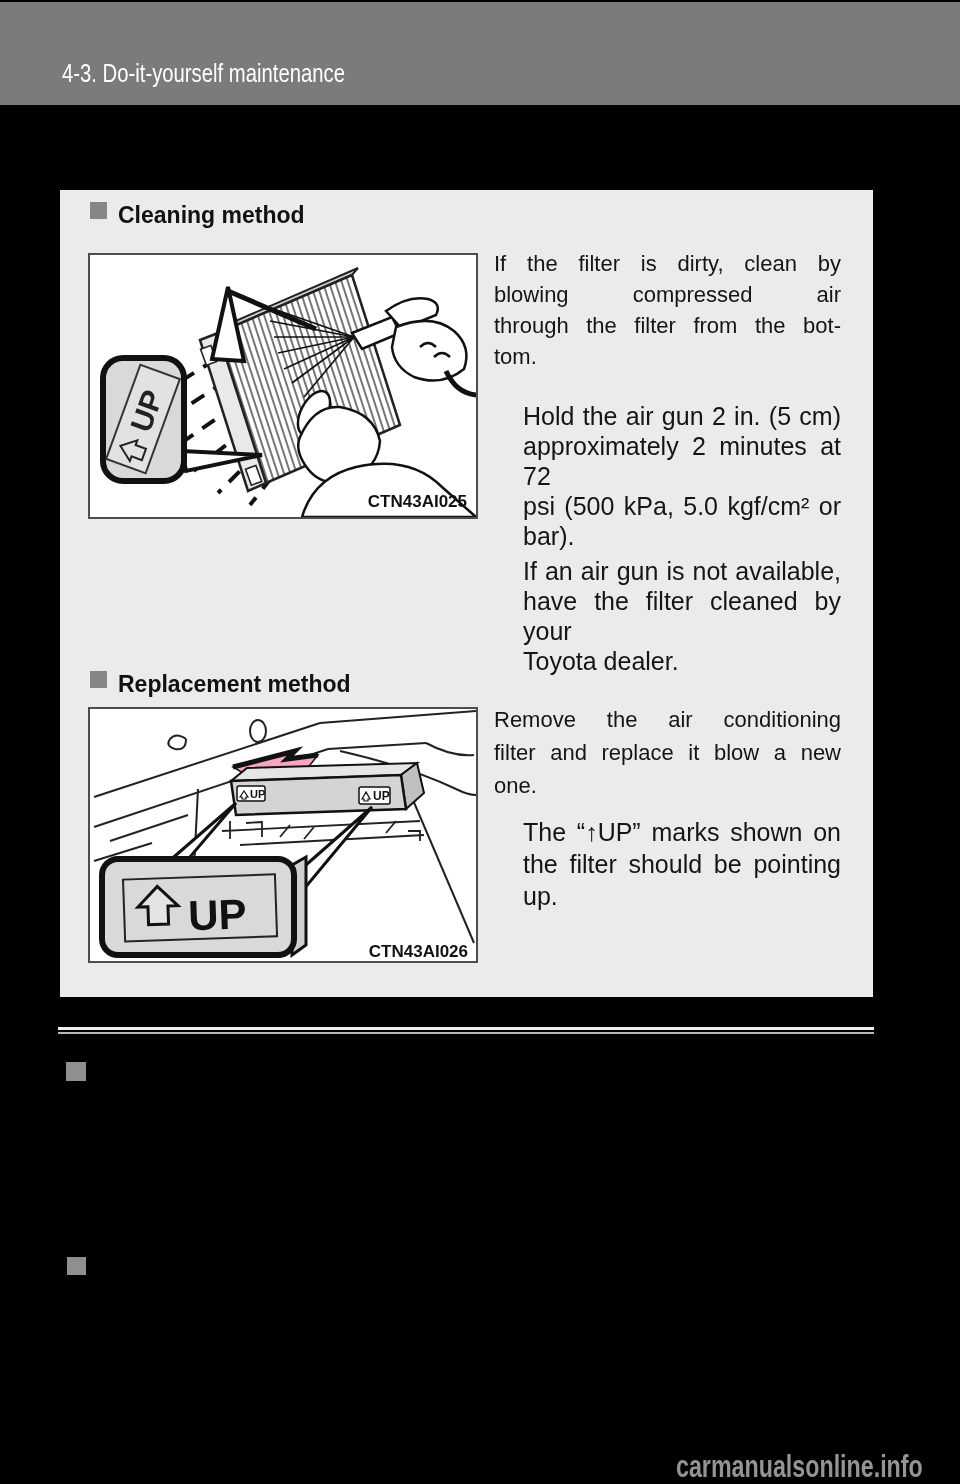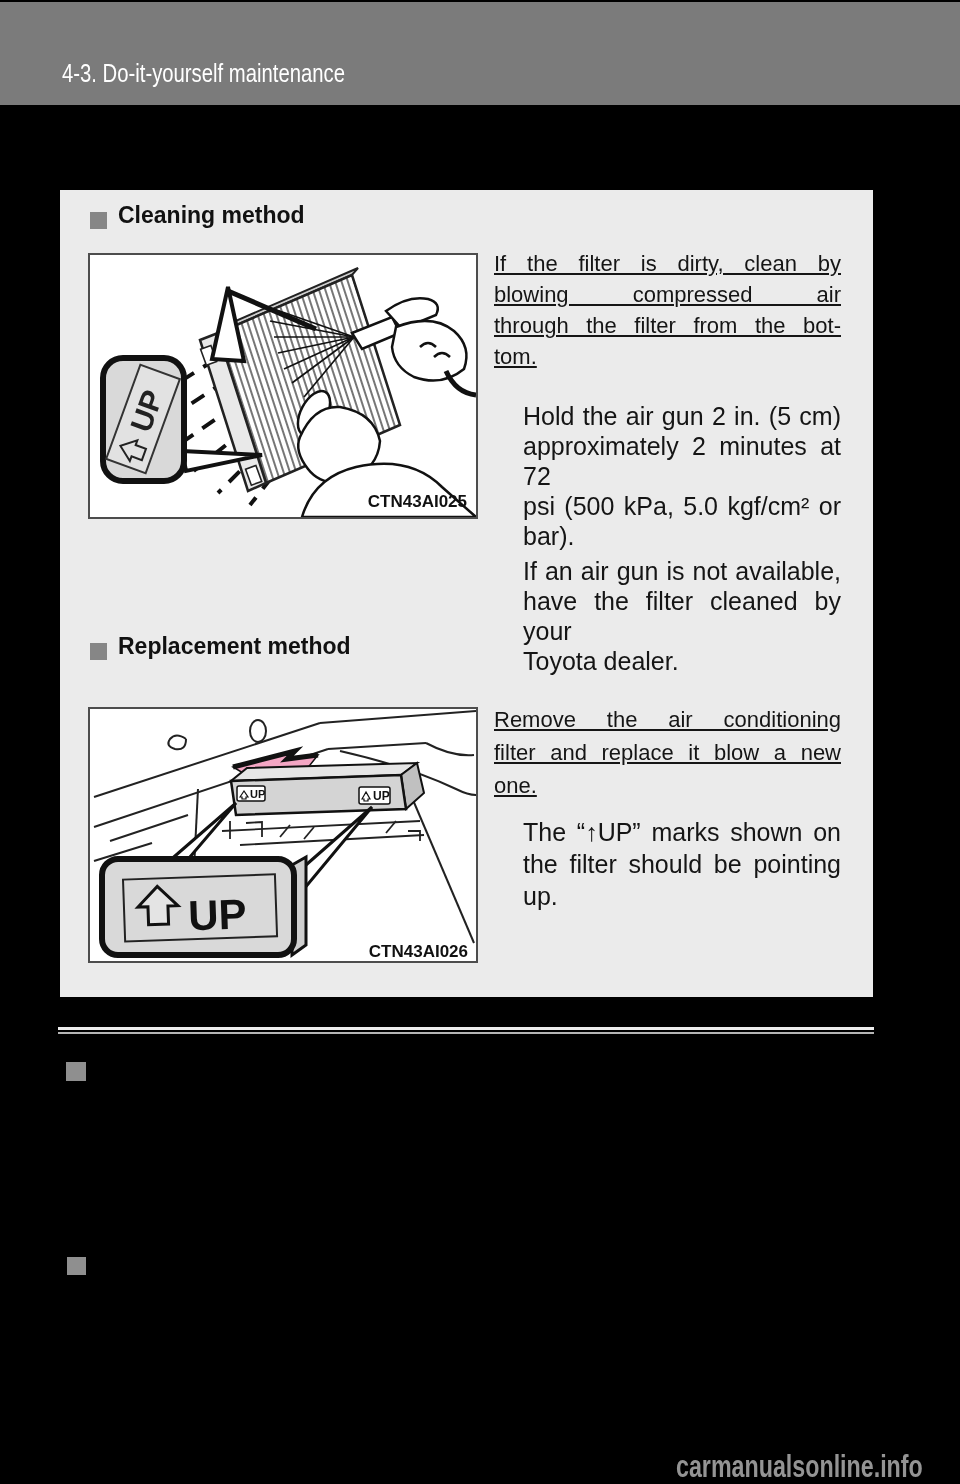--- a/index.html
+++ b/index.html
@@ -2,33 +2,33 @@
 <html><head>
 <meta charset="utf-8">
 <style>
   html,body{margin:0;padding:0;background:#000;}
   .page{position:relative;width:960px;height:1484px;background:#000;overflow:hidden;
         font-family:"Liberation Sans","DejaVu Sans",sans-serif;}
   .header-band{position:absolute;left:0;top:2px;width:960px;height:103px;background:#7b7b7b;}
   .header-title{position:absolute;left:62px;top:56px;font-size:26px;color:#fff;
         white-space:nowrap;transform:scaleX(0.78);transform-origin:0 0;}
   .panel{position:absolute;left:60px;top:190px;width:813px;height:807px;background:#ebebeb;}
-  .heading{position:absolute;display:flex;align-items:flex-end;gap:11px;}
+  .heading{position:absolute;display:flex;align-items:flex-start;gap:11px;}
   .heading .bullet{width:17px;height:17px;background:#868686;flex:0 0 auto;}
   .heading .hlabel{font-size:23px;font-weight:bold;color:#111;white-space:nowrap;}
   .h1{left:30px;top:12px;}
-  .h2{left:30px;top:443px;}
+  .h2{left:30px;top:481px;}
   .figure{position:absolute;background:#fff;border:2px solid #4d4d4d;}
   .fig1{left:28px;top:63px;width:386px;height:262px;}
   .fig2{left:28px;top:517px;width:386px;height:252px;}
   .figure svg{display:block;}
   .textcol{position:absolute;color:#151515;}
   .tc1{left:434px;top:58px;width:347px;height:400px;}
   .tc2{left:434px;top:513px;width:347px;height:260px;}
-  .para{position:absolute;left:0;width:347px;font-size:22px;line-height:31px;text-decoration:underline;}
+  .para{position:absolute;left:0;width:347px;font-size:22px;line-height:31px;}
   .note{position:absolute;left:29px;width:318px;font-size:25px;line-height:30px;}
   .tc1 .para{top:0;}
   .tc1 .note1{top:153px;}
   .tc1 .note2{top:308px;}
   .tc2 .para{top:0;line-height:33px;}
   .tc2 .note1{top:113px;line-height:32px;}
   .jtext .line{text-align:justify;text-align-last:justify;}
   .jtext .line:last-child{text-align-last:left;}
   .rule{position:absolute;left:58px;top:1027px;width:816px;height:1px;
         border-top:3px solid #eeeeee;border-bottom:2px solid #b5b5b5;padding-top:1px;background:transparent;}

